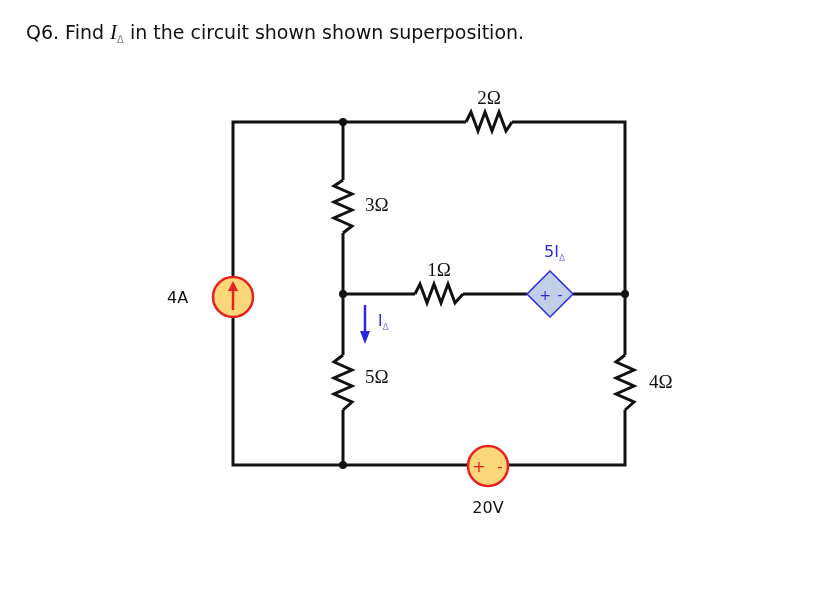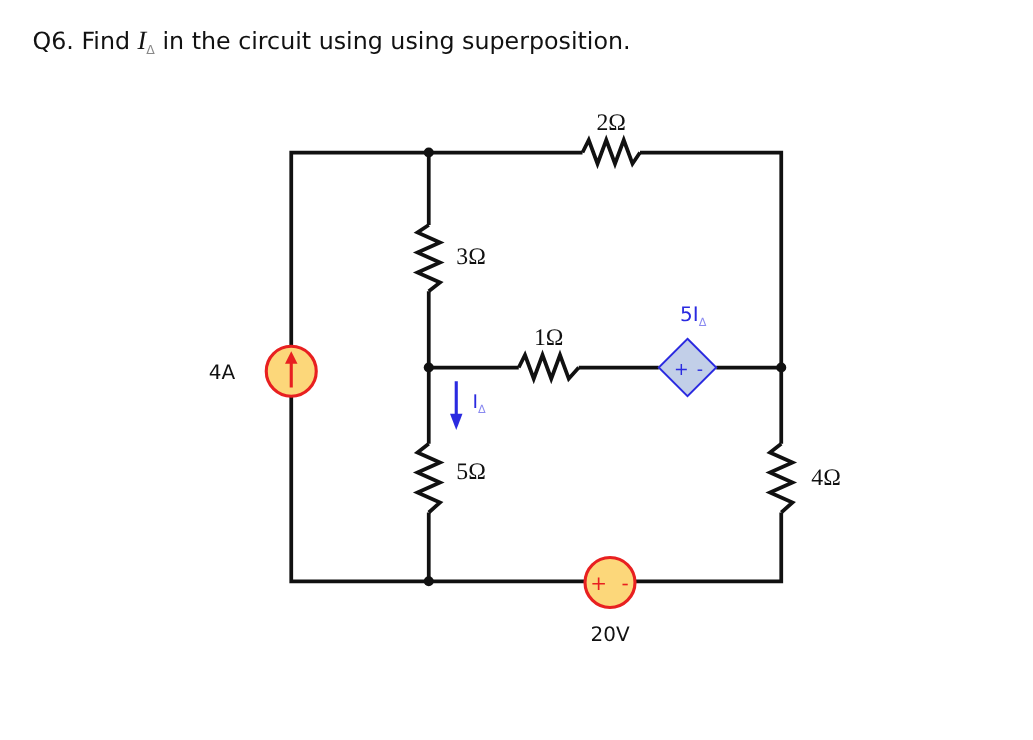--- a/index.html
+++ b/index.html
@@ -9,21 +9,21 @@
   #question .isub { font-size:10px; color:#888; vertical-align:-4px; }
   svg { position:absolute; left:0; top:0; }
   .rlabel { font-family:"Liberation Serif", serif; font-size:19px; fill:#111; }
   .slabel { font-family:"DejaVu Sans", sans-serif; font-size:16px; fill:#111; }
   .blue { fill:#2a2ae0; font-family:"DejaVu Sans", sans-serif; }
 </style>
 </head>
 <body>
 
 <div id="question">
-  <span>Q6.  Find </span><span class="ivar">I</span><span class="isub">Δ</span><span> in the circuit using using superposition.</span>
+  <span>Q6.  Find </span><span class="ivar">I</span><span class="isub">Δ</span><span> in the circuit shown shown superposition.</span>
 </div>
 
 <svg width="826" height="592" viewBox="0 0 826 592">
   <g stroke="#111" stroke-width="3" fill="none">
 
     <polyline points="233,282 233,122 343,122 466,122"></polyline>
     <polyline points="512,122 625,122 625,294"></polyline>
 
     <polyline points="233,313 233,465 343,465 469,465"></polyline>
     <polyline points="507,465 625,465 625,410"></polyline>

